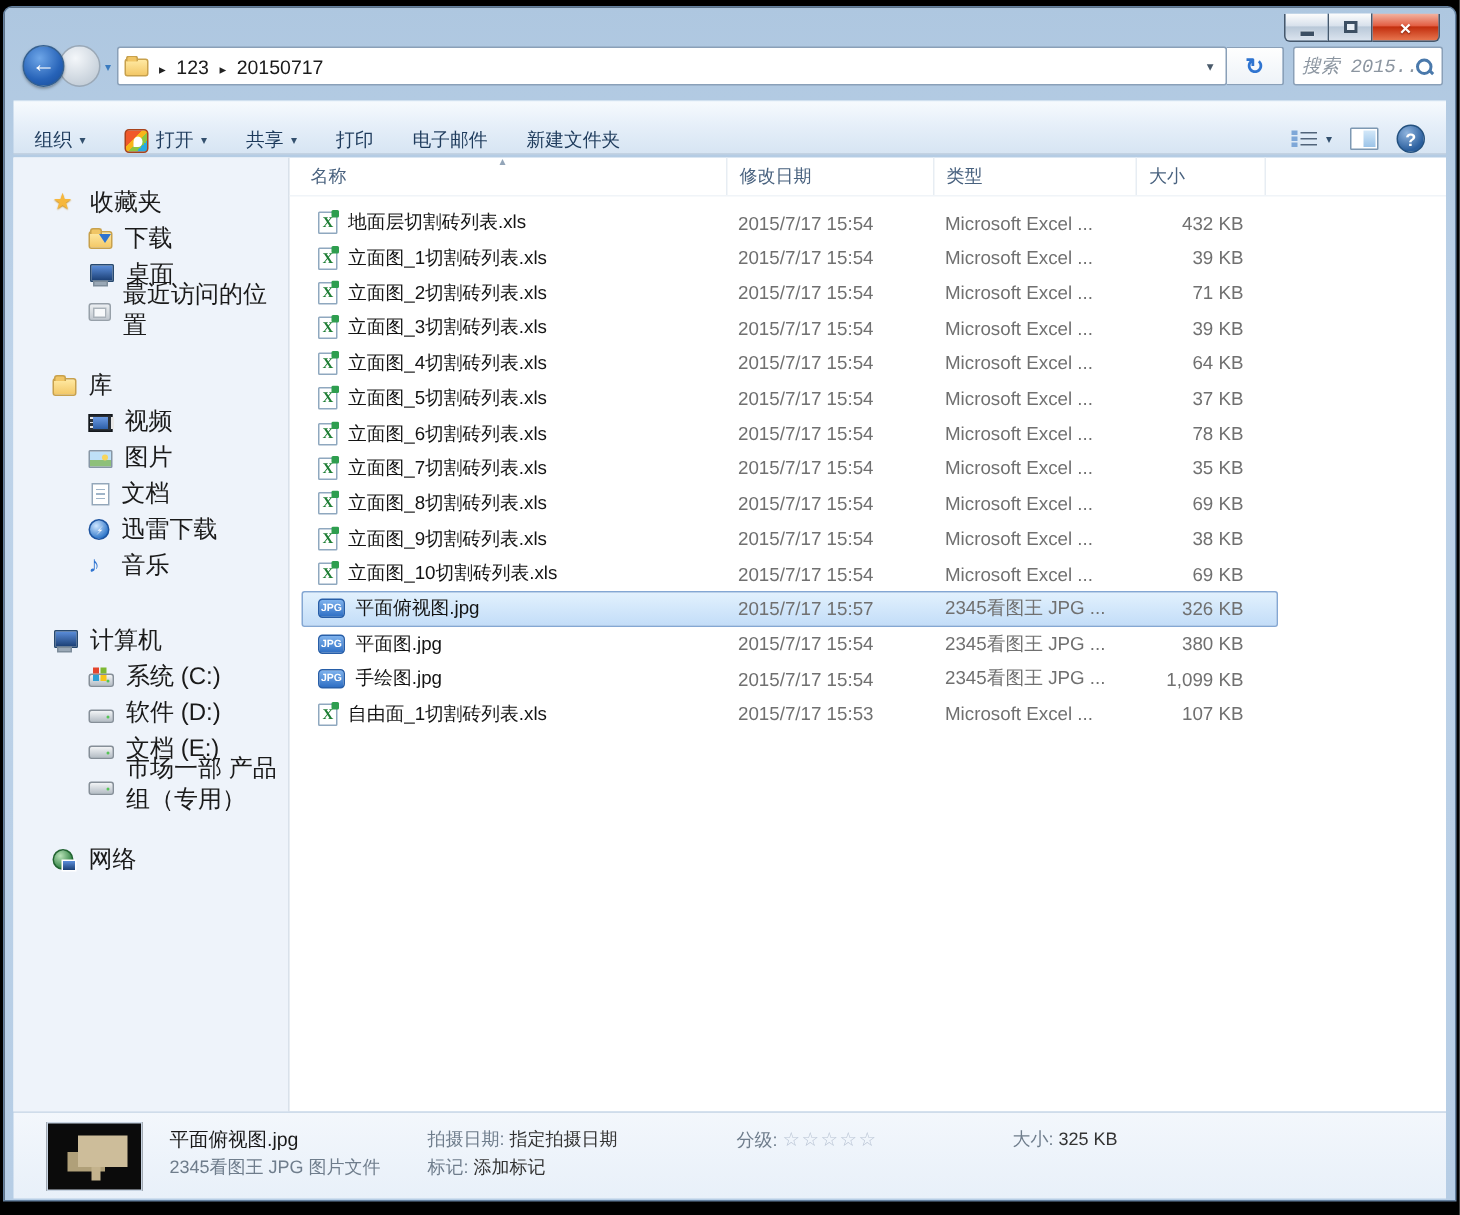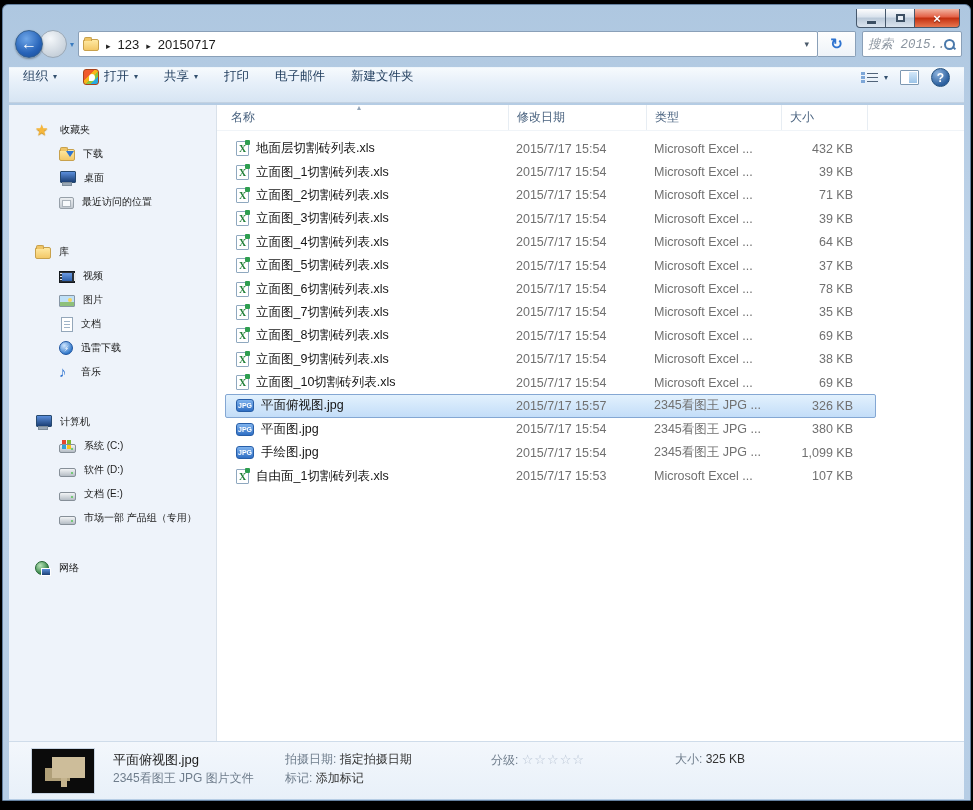--- a/index.html
+++ b/index.html
@@ -53,21 +53,21 @@
   .ic-search { width:13px; height:13px; position:relative; flex:none; }
   .ic-search::before { content:""; position:absolute; left:1px; top:1px; width:7px; height:7px;
     border:2px solid #4a79ab; border-radius:50%; }
   .ic-search::after { content:""; position:absolute; left:9px; top:9px; width:4px; height:2px;
     background:#4a79ab; transform:rotate(45deg); }
 
   
   .toolbar { position:absolute; top:62px; left:6px; right:6px; height:36px;
     background:linear-gradient(#f6fafd,#e6eff9 45%,#d7e5f3);
     border-top:1px solid #eef5fb; border-bottom:1px solid #c3d2e2;
-    display:flex; align-items:flex-start; padding:0 14px; }
+    display:flex; align-items:flex-end; padding:0 14px; }
   .tb-item { display:flex; align-items:center; gap:5px; margin-right:26px;
     color:#1e3b5c; font-size:12.5px; cursor:default; white-space:nowrap; }
   .tb-caret { font-size:8px; color:#33506e; }
   .tb-right { margin-left:auto; display:flex; align-items:center; gap:12px; }
 
   .ic { display:inline-block; position:relative; flex:none; }
   .ic-openapp { width:16px; height:16px; border-radius:3px;
     background:linear-gradient(135deg,#f0592b 0 38%,#f7b519 38% 55%,#8dc63f 55% 75%,#27aae1 75% 100%);
     border:1px solid #a8431c; }
   .ic-openapp::after { content:""; position:absolute; left:5px; top:4px; width:6px; height:7px;
@@ -81,22 +81,22 @@
   .ic-preview::after { content:""; position:absolute; right:1px; top:1px; bottom:1px; width:8px;
     background:linear-gradient(#d3e8f9,#9cc4e8); }
   .ic-help { width:19px; height:19px; border-radius:50%;
     background:radial-gradient(circle at 35% 28%,#8fb4de,#2b5f9e 70%);
     border:1px solid #24517f; color:#fff; font-weight:bold; font-size:12px;
     text-align:center; line-height:18px; }
 
   
   .main { position:absolute; top:100px; left:6px; right:6px; height:636px;
     display:flex; background:#fff; }
-  .sidebar { width:208px; flex:none; background:#eef3fa; border-right:1px solid #d9e1ea;
-    padding-top:13px; font-size:10px; color:#1a1a1a; overflow:hidden; }
+  .sidebar { width:184px; flex:none; background:#eef3fa; border-right:1px solid #d9e1ea;
+    padding-top:18px; font-size:16px; color:#1a1a1a; overflow:hidden; }
   .side-section { margin-bottom:26px; }
   .side-head, .side-item { height:24px; display:flex; align-items:center; gap:8px; cursor:default; }
   .side-head { padding-left:26px; }
   .side-item { padding-left:50px; }
 
   
   .ic-star { width:17px; height:16px; font-size:15px; line-height:15px; color:#f6b73c;
     text-shadow:0 1px 1px #c98f1f; }
   .ic-star::before { content:"★"; }
   .folder { width:16px; height:12px; margin-top:2px;

